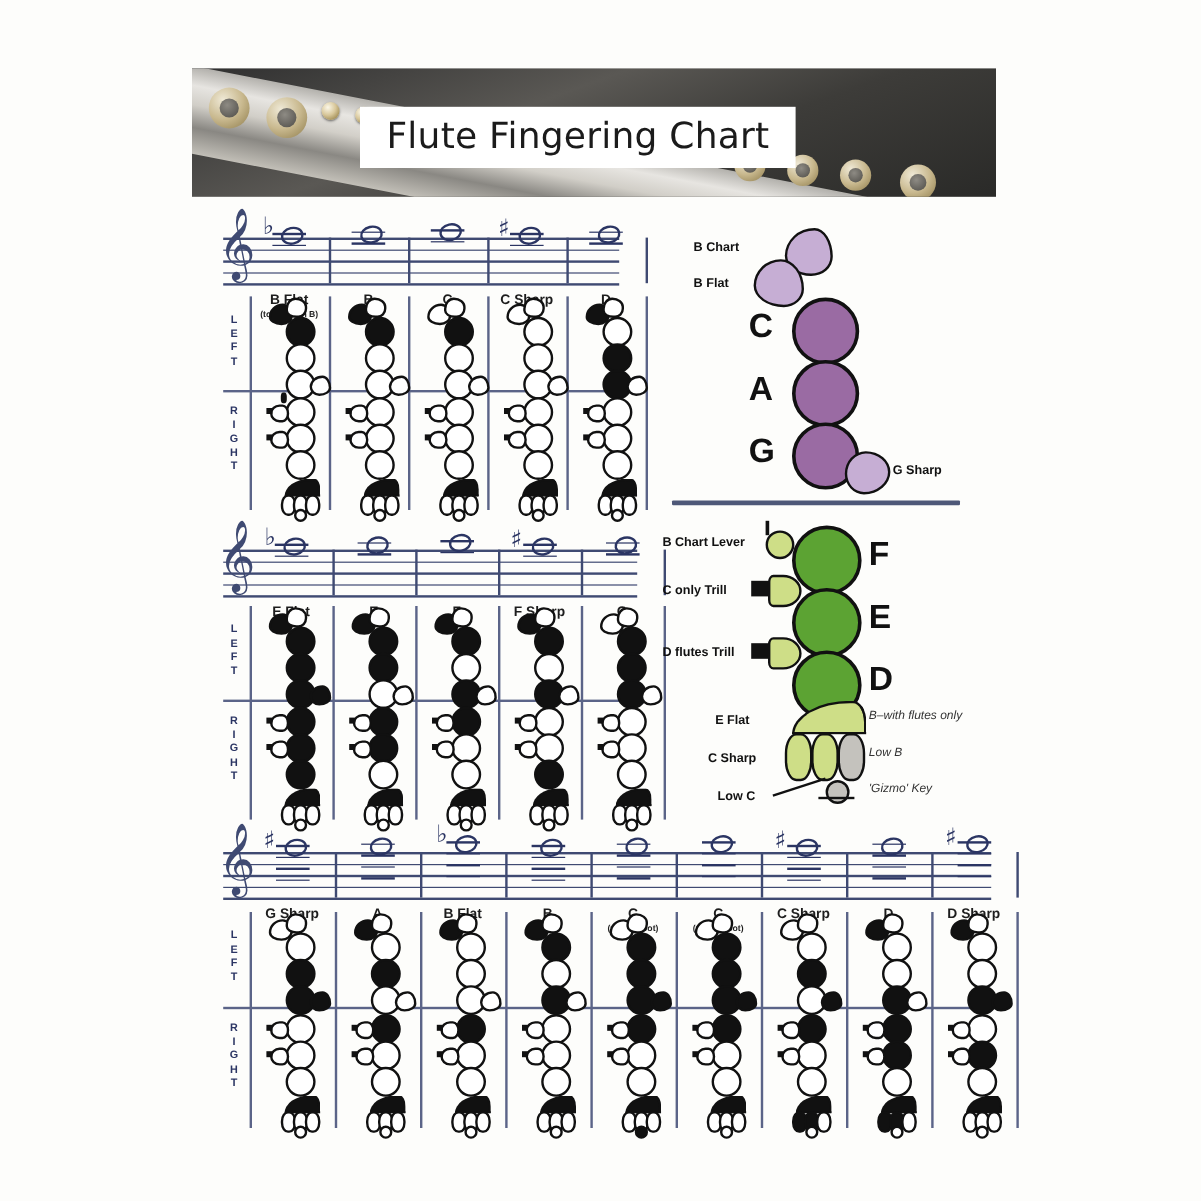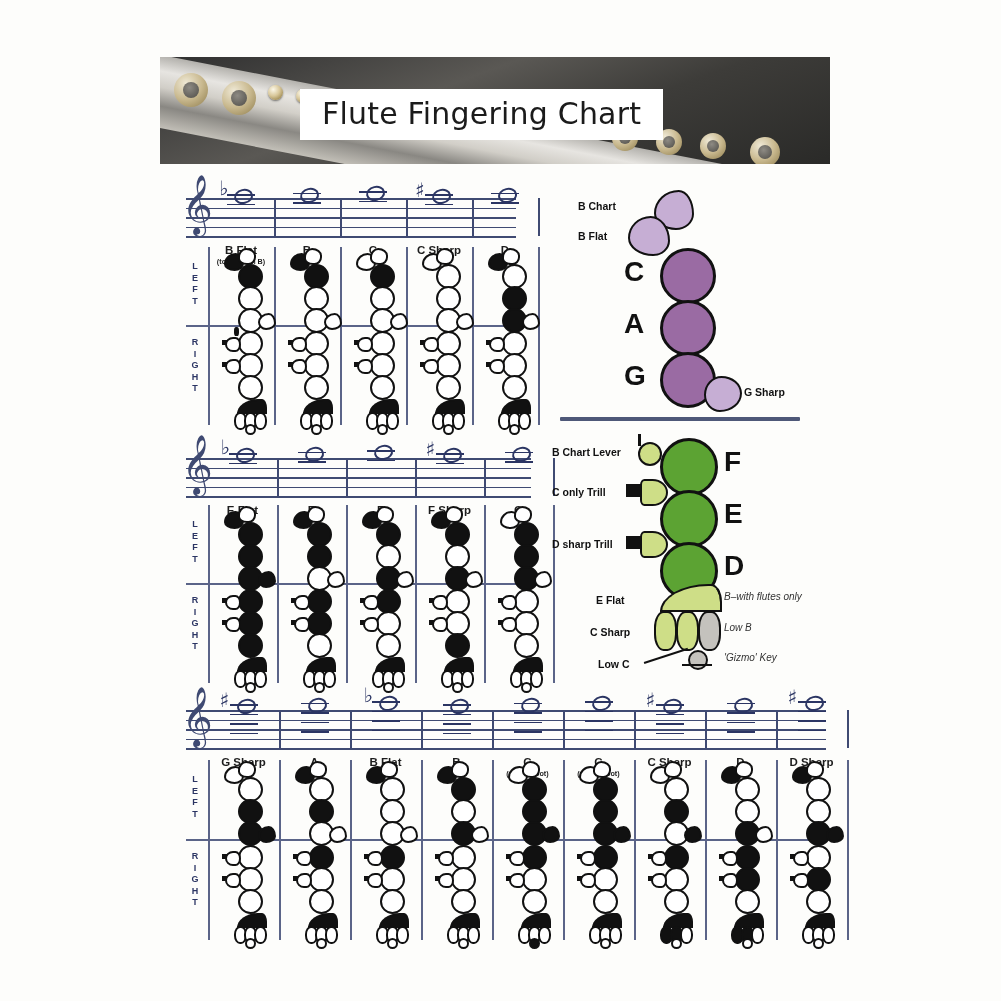--- a/index.html
+++ b/index.html
@@ -720,21 +720,21 @@
 
     <div class="kmlabel" style="left:4px;top:18px;">B Chart Lever</div>
     <div class="kmcircle" style="left:90px;top:14px;width:20px;height:20px;background:#cede87;border-width:2.6px;"></div>
     <div style="position:absolute;left:90px;top:6px;width:2.6px;height:12px;background:#111;"></div>
 
     <div class="kmlabel" style="left:4px;top:58px;">C only Trill</div>
     <div style="position:absolute;left:78px;top:56px;width:16px;height:13px;background:#111;"></div>
     <div class="kmrect" style="left:92px;top:51px;width:24px;height:23px;background:#cede87;
                 border-radius:16% 55% 55% 16% / 22% 50% 50% 22%;"></div>
 
-    <div class="kmlabel" style="left:4px;top:110px;">D sharp Trill</div>
+    <div class="kmlabel" style="left:4px;top:110px;">D flutes Trill</div>
     <div style="position:absolute;left:78px;top:108px;width:16px;height:13px;background:#111;"></div>
     <div class="kmrect" style="left:92px;top:103px;width:24px;height:23px;background:#cede87;
                 border-radius:16% 55% 55% 16% / 22% 50% 50% 22%;"></div>
 
     <div class="kmcircle" style="left:112px;top:10px;width:52px;height:52px;background:#5ca333;"></div>
     <div class="kmbig" style="left:176px;top:20px;">F</div>
 
     <div class="kmcircle" style="left:112px;top:62px;width:52px;height:52px;background:#5ca333;"></div>
     <div class="kmbig" style="left:176px;top:72px;">E</div>
 

